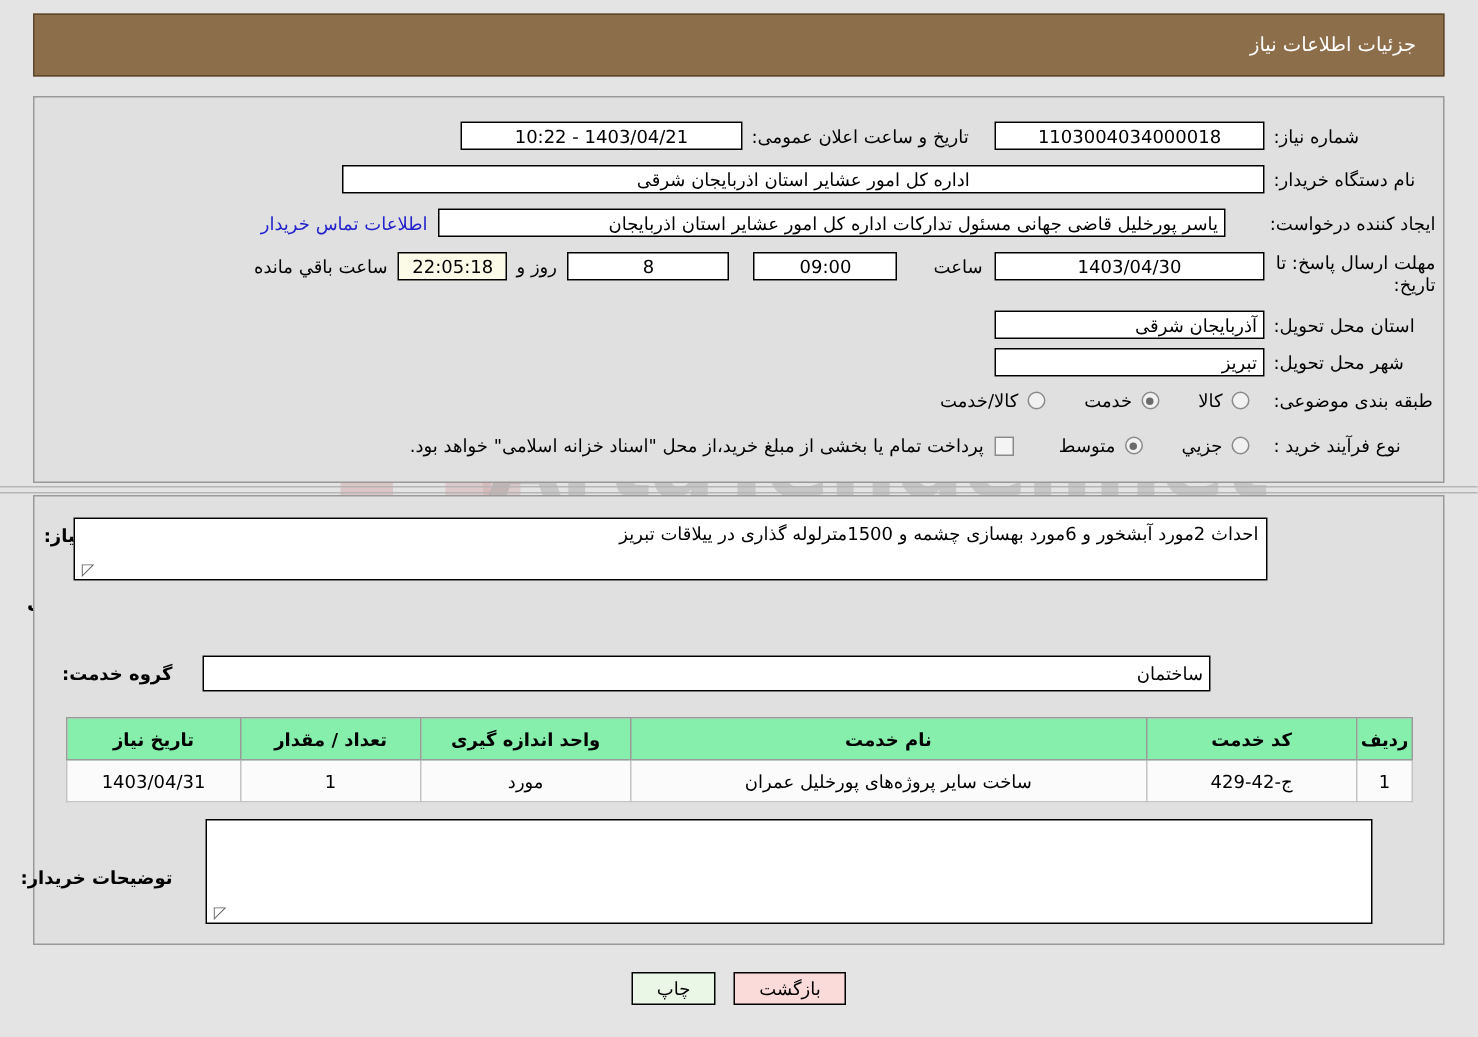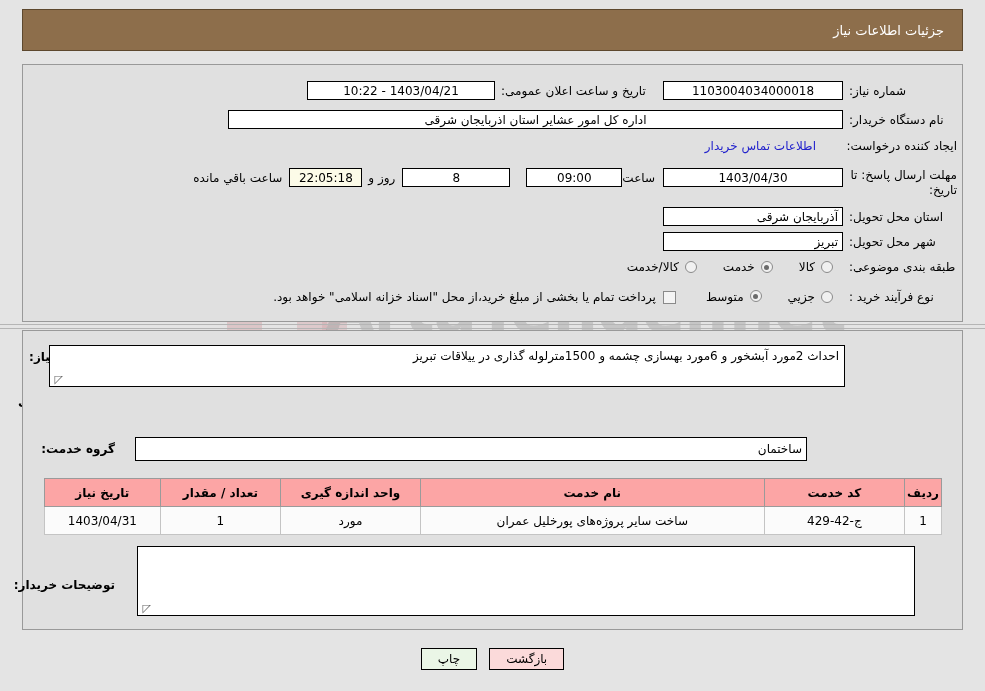--- a/index.html
+++ b/index.html
@@ -180,21 +180,21 @@
     position: absolute;
     left: 44px;
     top: 478px;
     width: 898px;
     border-collapse: collapse;
     z-index: 9;
     font-size: 12px;
     background: #fff;
   }
   .tbl th {
-    background: #fca5a5;
+    background: #86efac;
     border: 1px solid #9a9a9a;
     height: 25px;
     font-weight: bold;
     font-size: 12px;
     color: #000;
   }
   .tbl td {
     background: #fbfbfb;
     border: 1px solid #c4c4c4;
     height: 25px;
@@ -261,28 +261,29 @@
   <span class="fld" style="width:188px; margin-right:6px;">1403/04/21 - 10:22</span>
 </div>
 
 <div class="frow" style="top:110px; right:28px; z-index:9;">
   <span class="lbl" style="width:108px;">نام دستگاه خریدار:</span>
   <span class="fld right" style="width:615px; margin-right:6px;text-align:center;">اداره کل امور عشایر استان اذربایجان شرقی</span>
 </div>
 
 <div class="frow" style="top:139px; right:28px; z-index:9;">
   <span class="lbl" style="width:108px;margin-left:26px;">ایجاد کننده درخواست:</span>
+  <span class="fld right" style="width:525px; margin-right:6px;">یاسر پورخلیل قاضی جهانی مسئول تدارکات اداره کل امور عشایر استان اذربایجان</span>
   <span class="link" style="margin-right:7px;">اطلاعات تماس خریدار</span>
 </div>
 
 <div class="frow" style="top:168px; right:28px; z-index:9; align-items:flex-start;">
   <span class="lbl" style="width:108px; white-space:normal; line-height:15px; text-align:right;">مهلت ارسال پاسخ: تا تاریخ:</span>
   <span class="fld" style="width:180px; margin-right:6px;">1403/04/30</span>
   <span class="lbl" style="margin-right:8px; line-height:20px;">ساعت</span>
-  <span class="fld" style="width:96px; margin-right:0;">09:00</span>
+  <span class="fld" style="width:96px; margin-right:24px;">09:00</span>
   <span class="fld" style="width:108px; margin-right:16px;">8</span>
   <span class="lbl" style="margin-right:7px; line-height:20px;">روز و</span>
   <span class="fld cream" style="width:73px; margin-right:6px;">22:05:18</span>
   <span class="lbl" style="margin-right:7px; line-height:20px;">ساعت باقي مانده</span>
 </div>
 
 <div class="frow" style="top:207px; right:28px; z-index:9;">
   <span class="lbl" style="width:108px;">استان محل تحویل:</span>
   <span class="fld right" style="width:180px; margin-right:6px;">آذربایجان شرقی</span>
 </div>
@@ -307,21 +308,21 @@
     <span class="smalltxt" style="margin-right:6px;">کالا/خدمت</span>
   </span>
 </div>
 
 <div class="frow" style="top:290px; right:28px; z-index:9;">
   <span class="lbl" style="width:108px;">نوع فرآیند خرید :</span>
   <span style="display:inline-flex; align-items:center; margin-right:16px;">
     <span class="radio"></span>
     <span class="smalltxt" style="margin-right:6px;">جزیي</span>
   </span>
-  <span style="display:inline-flex; align-items:flex-start; margin-right:26px;">
+  <span style="display:inline-flex; align-items:center; margin-right:26px;">
     <span class="radio on"></span>
     <span class="smalltxt" style="margin-right:6px;">متوسط</span>
   </span>
   <span style="display:inline-flex; align-items:center; margin-right:30px;">
     <span class="chk"></span>
     <span class="smalltxt" style="margin-right:7px;">پرداخت تمام یا بخشی از مبلغ خرید،از محل "اسناد خزانه اسلامی" خواهد بود.</span>
   </span>
 </div>
 
 <div class="ruler" style="top:324px;"></div>

